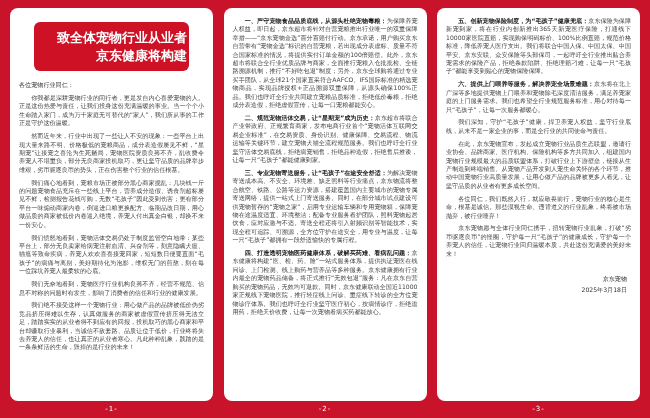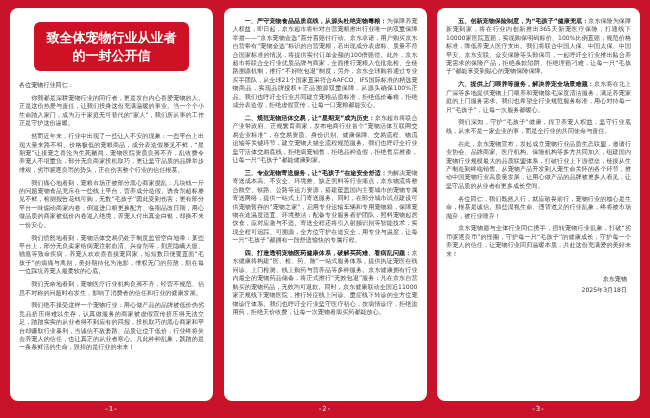--- a/index.html
+++ b/index.html
@@ -48,21 +48,21 @@
   .sec-head {
     color: #1a1a1a;
     font-weight: bold;
   }
   .title-box {
     background: #CE1125;
     color: #ffffff;
     font-weight: bold;
     font-size: 13px;
     line-height: 1.35;
-    text-align: center;
+    text-align: right;
     border-radius: 6px;
     padding: 7px 2px;
     margin: 5px 15px 10px 15px;
   }
   .page-num {
     color: #ffffff;
     font-size: 7px;
     text-align: center;
     margin-top: 4px;
     letter-spacing: 1px;
@@ -79,21 +79,21 @@
 </style>
 </head>
 <body>
 
 <div class="board">
 
   <div class="col">
     <div class="page">
       <div class="title-box">
         <div>致全体宠物行业从业者</div>
-        <div>的一封公开信</div>
+        <div>京东健康将构建</div>
       </div>
       <p class="salutation">各位宠物行业同仁：</p>
       <p>你我都是深耕宠物行业的同行者，更是发自内心喜爱宠物的人。正是这份热爱与责任，让我们投身这份充满温暖的事业。当一个个小生命踏入家门，成为万千家庭无可替代的“家人”，我们所从事的工作正是守护这份温暖。</p>
       <p>然而近年来，行业中出现了一些让人不安的现象：一些平台上出现大量来路不明、价格极低的宠粮商品，成分表造假屡见不鲜，“星期宠”让接宠之喜沦为生死赌局，宠物医院资质良莠不齐，乱收费令养宠人不堪重负，部分无良商家投机取巧，更让坚守品质的品牌举步维艰，劣币驱逐良币的势头，正在伤害整个行业的信任根基。</p>
       <p>我们痛心地看到，宠粮市场正被部分黑心商家搅乱：几块钱一斤的问题宠物食品充斥在一些线上平台，营养成分造假、诱食剂超标屡见不鲜，检测报告花钱可购，无数“毛孩子”因此受到伤害；更有部分平台一味煽动商家内卷，倒逼进口粮更换配方、临期品改日期，用心做品质的商家被低价内卷逼入绝境，养宠人付出真金白银，却换不来一份安心。</p>
       <p>我们愤怒地看到，宠物活体交易仍处于制度监管空白地带：某些平台上，部分无良卖家给病宠注射血清、兴奋剂等，刻意隐瞒犬瘟、猫瘟等致命疾病，养宠人欢欢喜喜接宠回家，短短数日便要直面“毛孩子”的病痛与离别，美好期待化为泡影，维权无门的煎熬，刻在每一位踩坑养宠人最柔软的心底。</p>
       <p>我们无奈地看到，宠物医疗行业机构良莠不齐，经营不规范、信息不对称的问题时有发生，影响了消费者的信任和行业的健康发展。</p>
       <p>我们绝不接受这样一个宠物行业：用心做产品的品牌被低价伪劣竞品挤压得难以生存，认真做服务的商家被虚假宣传挤压得无法立足，踏踏实实的从业者得不到应有的回报，投机取巧的黑心商家和平台却赚取行业暴利，当诚信不敌套路、品质让位于低价，行业终将失去养宠人的信任，也让真正的从业者寒心。凡此种种乱象，践踏的是一条条鲜活的生命，毁掉的是行业的未来！</p>
     </div>
     <div class="page-num">-1-</div>

